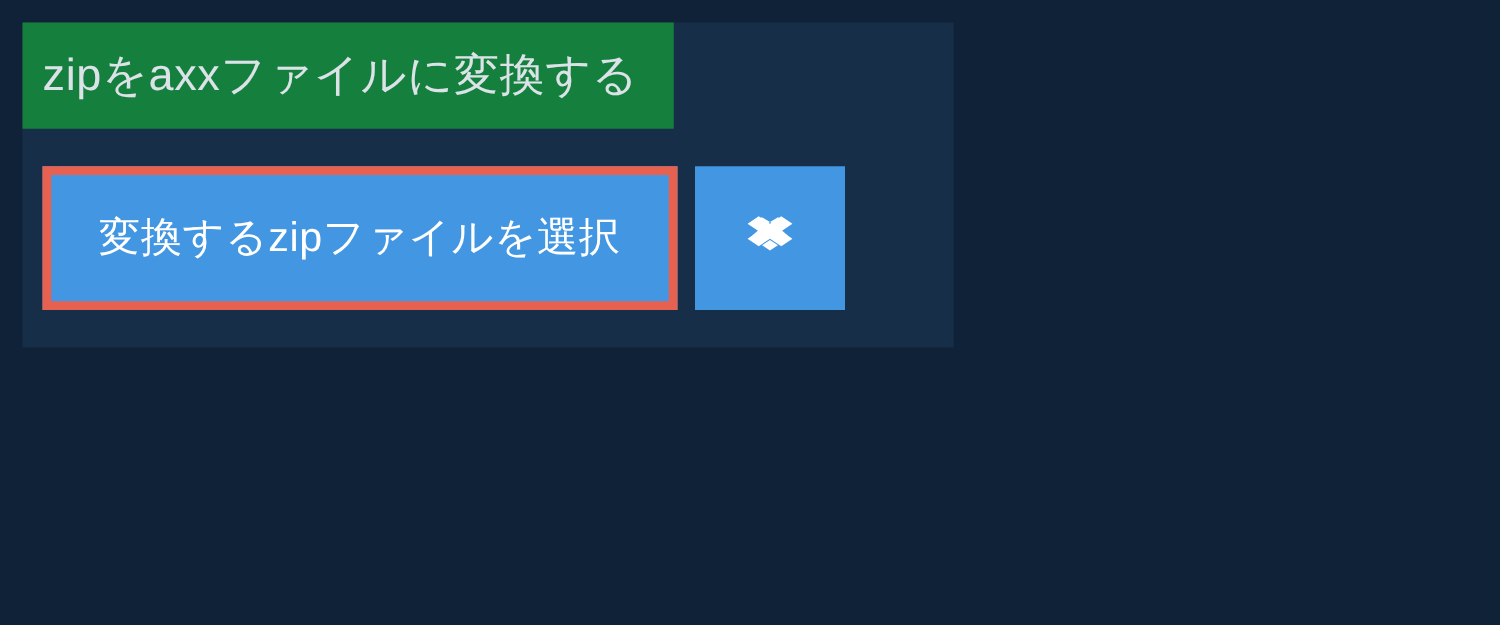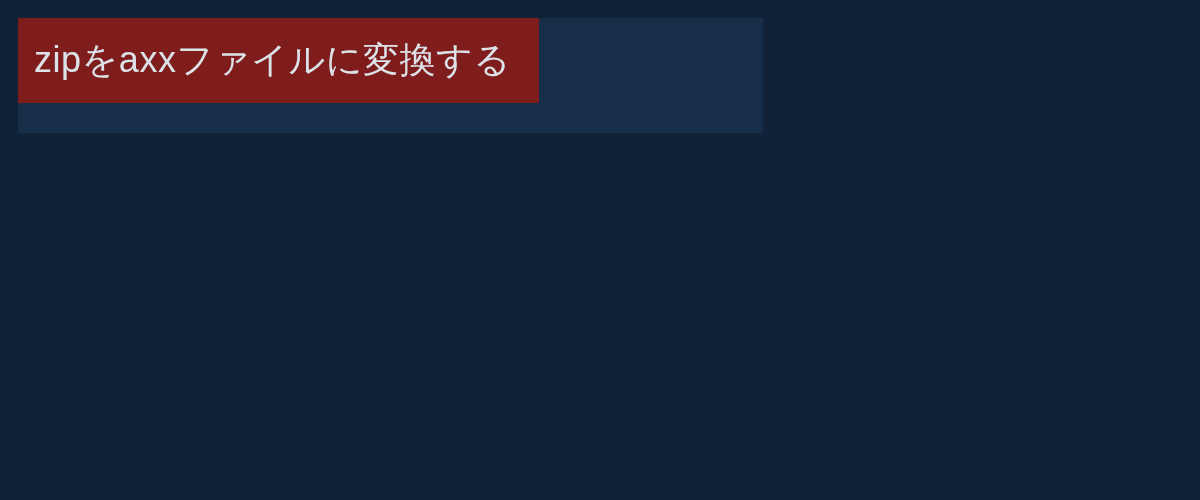--- a/index.html
+++ b/index.html
@@ -14,21 +14,21 @@
       height: 500px;
       overflow: hidden;
     }
     .panel {
       background-color: #162e47;
       margin: 18px 0 0 18px;
       width: 745px;
       padding: 0 0 30px 0;
     }
     .title-block {
-      background-color: #7f1d1d;
+      background-color: #15803d;
       display: inline-block;
       padding: 18px 28px 18px 16px;
     }
     .title {
       color: #dce3e8;
       font-size: 36px;
       font-weight: 400;
       letter-spacing: 0.5px;
     }
     .button-row {
@@ -64,13 +64,26 @@
       height: 36px;
     }
   </style>
 </head>
 <body>
 
 <div class="panel">
   <div class="title-block">
     <h1 class="title">zipをaxxファイルに変換する</h1>
   </div>
+  <div class="button-row">
+    <div class="select-button">
+      <span>変換するzipファイルを選択</span>
+    </div>
+    <div class="dropbox-button">
+      <span>
+        <svg class="dropbox-icon" viewBox="0 0 24 24" fill="#ffffff">
+          <path d="M6 2L0 6l6 4-6 4 6 4 6-4 6 4 6-4-6-4 6-4-6-4-6 4z M12 6L6 2l6 4zm0 0l6-4-6 4zm-6 4l6 4 6-4-6-4-6 4zm6 4l-6 4 6-4zm0 0l6 4-6-4z"></path>
+          <path d="M7.71 2.5L2 6.21l4.04 2.64L12 5.13 7.71 2.5zM12 5.13l5.96 3.72L22 6.21 16.29 2.5 12 5.13zM2 12.79l5.71 3.71L12 12.87l-5.96-3.72L2 12.79zM12 12.87l4.29 3.63L22 12.79l-4.04-3.64L12 12.87zM7.76 17.5l4.24 2.79 4.24-2.79L12 14.71 7.76 17.5z"></path>
+        </svg>
+      </span>
+    </div>
+  </div>
 </div>
 
 </body></html>

